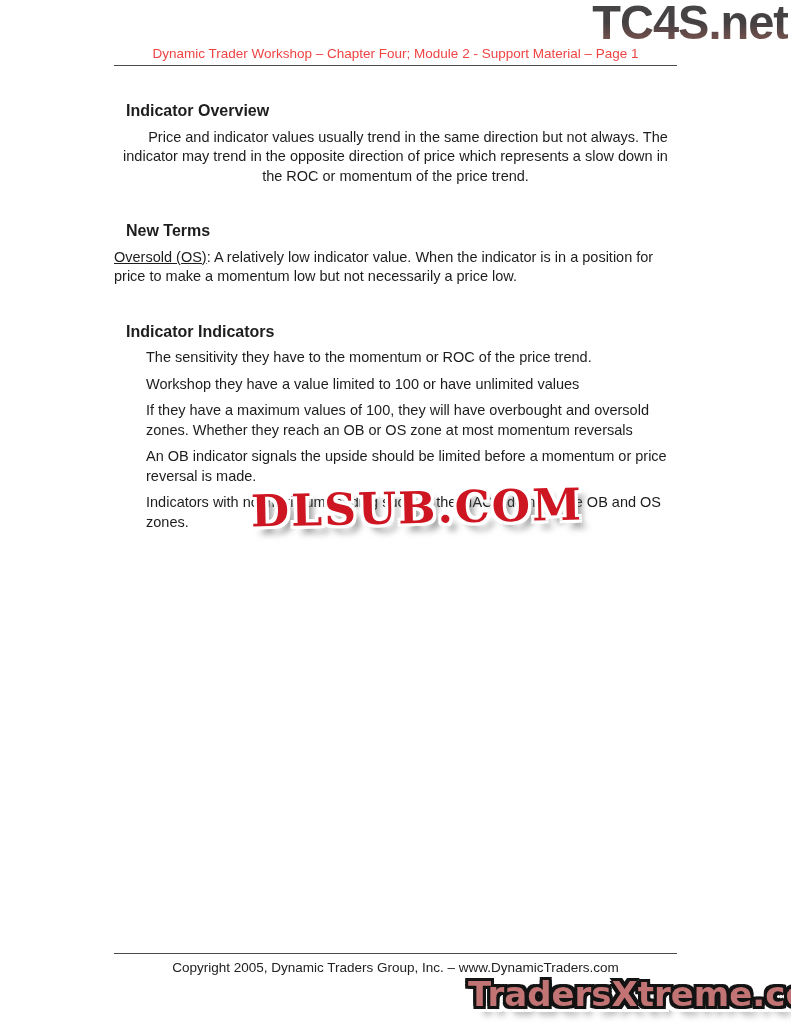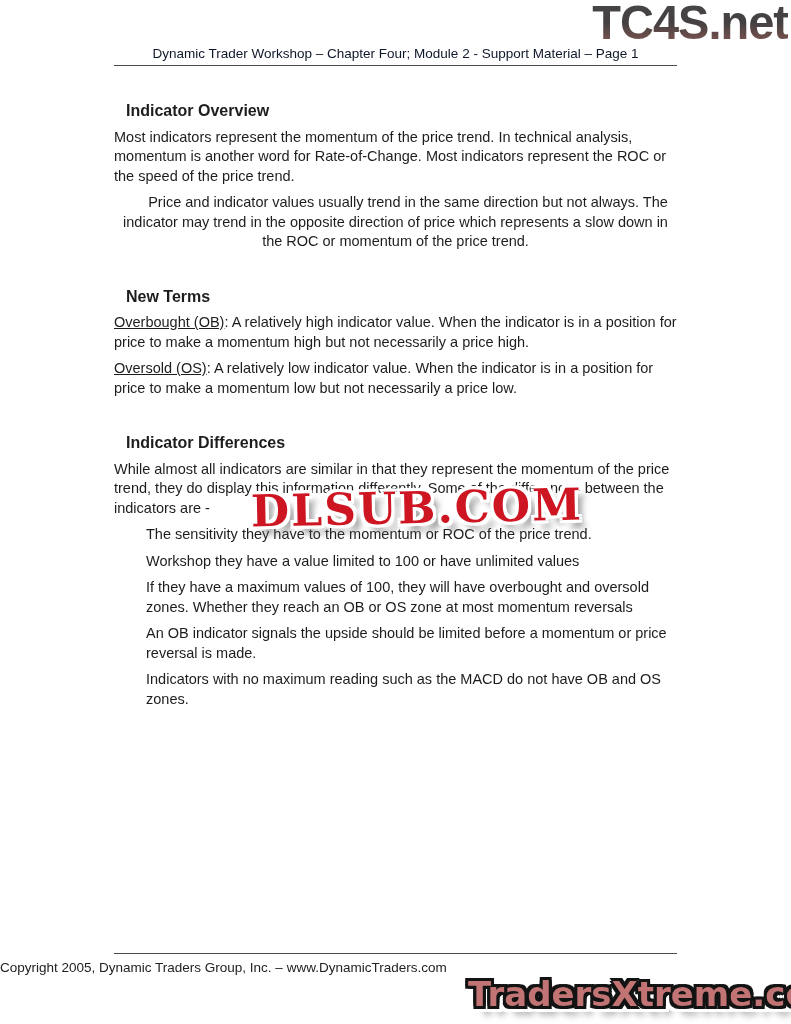--- a/index.html
+++ b/index.html
@@ -17,21 +17,21 @@
     font-family:"Liberation Sans", sans-serif;
     font-weight:bold;font-size:47px;letter-spacing:-1px;
     background:linear-gradient(180deg,#4b494b 0%,#444042 52%,#6e4f4b 78%,#96685f 100%);
     -webkit-background-clip:text;background-clip:text;
     color:transparent;
     transform:scaleY(1.04);
   }
   .header-title{
     padding-top:46px;
     text-align:center;
-    font-size:13.5px;color:#0f172a;
+    font-size:13.5px;color:#ef4444;
   }
   .header-rule{
     margin:4px 114px 0 114px;
     border-bottom:1.5px solid #4a4a4a;
   }
   
   .content{padding:0 114px;font-size:14.5px;line-height:19.5px;}
   .doc-title{font-size:15.5px;font-weight:bold;margin:21px 0 0 0;}
   .doc-title.module{margin-top:12px;}
   .section-heading{font-size:16px;font-weight:bold;margin:35px 0 0 12px;}
@@ -65,45 +65,42 @@
       -3px 3px 0 #131313, 0 3px 0 #131313, 3px 3px 0 #131313,
       -6px -6px 0 #fff, 0 -6px 0 #fff, 6px -6px 0 #fff,
       -6px 0 0 #fff, 6px 0 0 #fff,
       -6px 6px 0 #fff, 0 6px 0 #fff, 6px 6px 0 #fff,
       8px 9px 7px rgba(0,0,0,.4);
     white-space:nowrap;
   }
   
   .footer{position:absolute;left:0;top:953px;width:791px;}
   .footer-rule{margin:0 114px;border-bottom:1.5px solid #4a4a4a;}
-  .footer-text{margin-top:6px;font-size:13.5px;color:#222;}
+  .footer-text{margin-top:6px;text-align:center;font-size:13.5px;color:#222;}
 </style>
 </head>
 <body>
 
 <div class="page">
 
   <div class="logo">TC4S.net</div>
 
   <div class="header-title">Dynamic Trader Workshop – Chapter Four; Module 2 - Support Material – Page 1</div>
   <div class="header-rule"></div>
 
   <div class="content">
 
 
     <div class="section-heading">Indicator Overview</div>
-    <p class="para">Most indicators represent the momentum of the price trend. In technical analysis, momentum is another word for Rate-of-Change. Most indicators represent the ROC or the speed of the price trend.</p>
     <p class="para indent-first">Price and indicator values usually trend in the same direction but not always. The indicator may trend in the opposite direction of price which represents a slow down in the ROC or momentum of the price trend.</p>
 
     <div class="section-heading">New Terms</div>
-    <p class="para term-para"><span class="term">Overbought (OB)</span><span>: A relatively high indicator value. When the indicator is in a position for price to make a momentum high but not necessarily a price high.</span></p>
     <p class="para term-para"><span class="term">Oversold (OS)</span><span>: A relatively low indicator value. When the indicator is in a position for price to make a momentum low but not necessarily a price low.</span></p>
 
-    <div class="section-heading">Indicator Differences</div>
-    <p class="para">While almost all indicators are similar in that they represent the momentum of the price trend, they do display this information differently. Some of the differences between the indicators are -</p>
+    <div class="section-heading">Indicator Indicators</div>
 
     <p class="list-item">The sensitivity they have to the momentum or ROC of the price trend.</p>
     <p class="list-item">Workshop they have a value limited to 100 or have unlimited values</p>
     <p class="list-item">If they have a maximum values of 100, they will have overbought and oversold zones. Whether they reach an OB or OS zone at most momentum reversals</p>
     <p class="list-item">An OB indicator signals the upside should be limited before a momentum or price reversal is made.</p>
     <p class="list-item">Indicators with no maximum reading such as the MACD do not have OB and OS zones.</p>
 
 
   </div>
 

